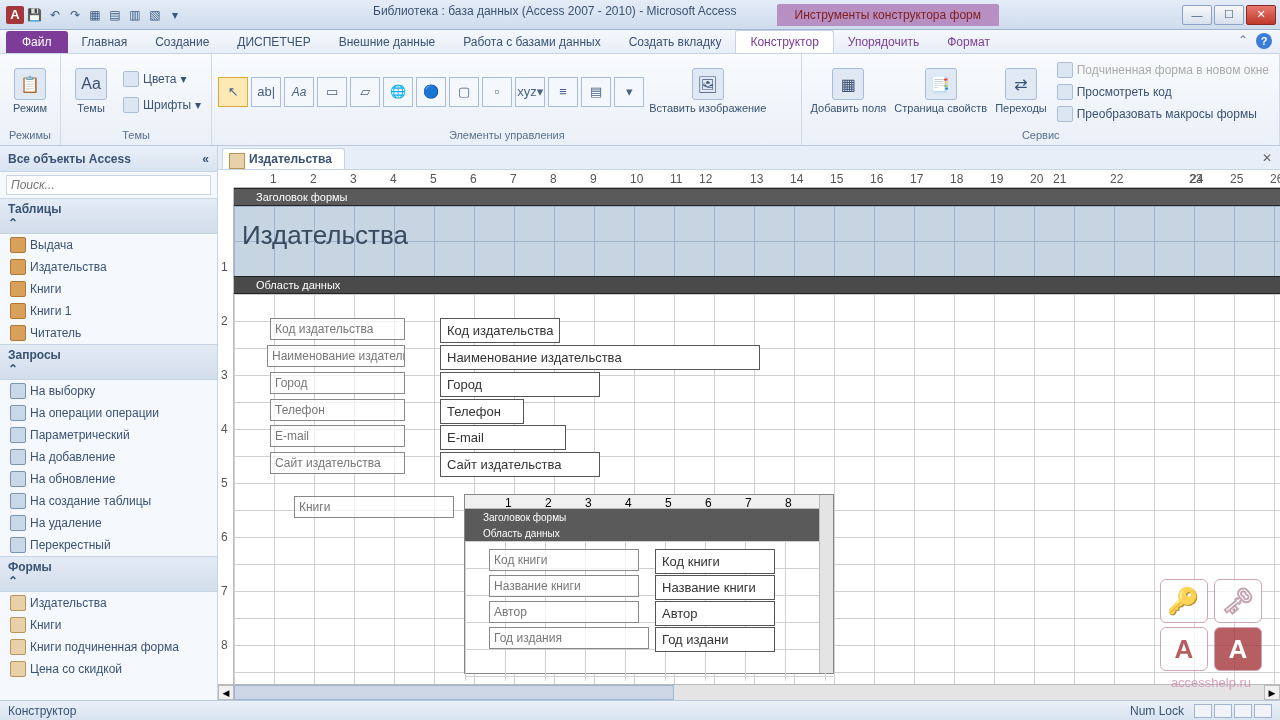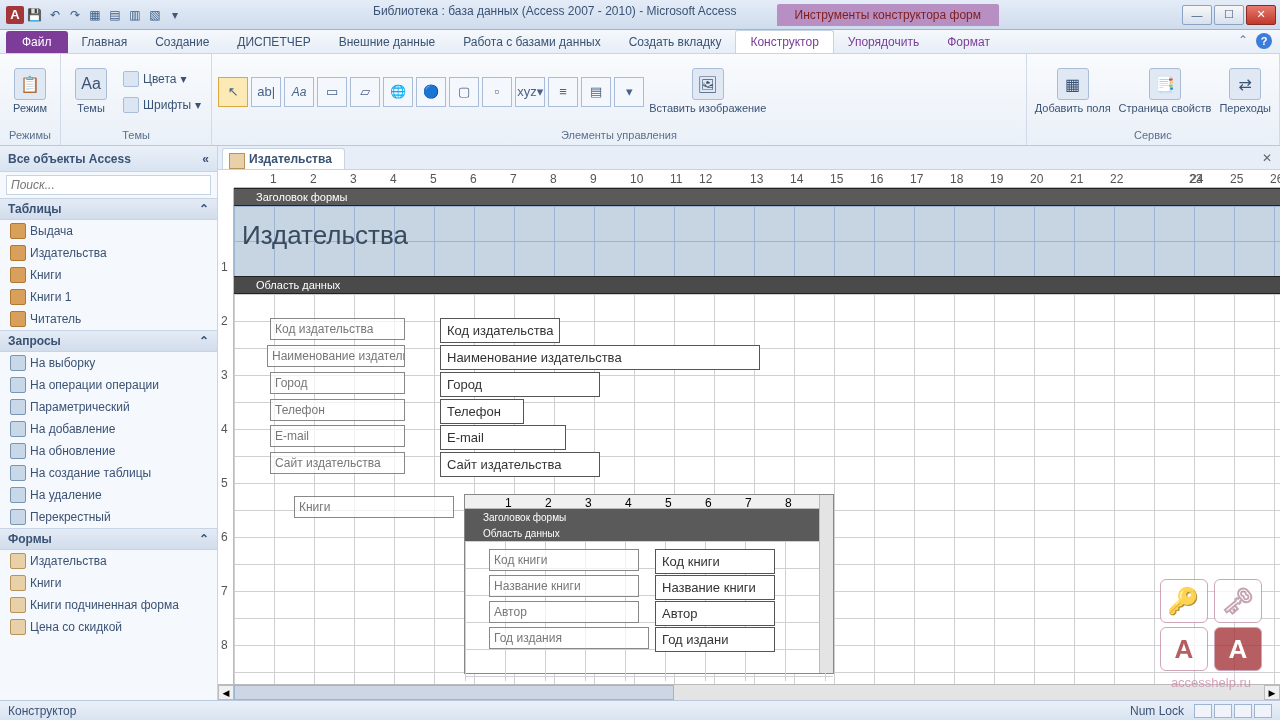--- a/index.html
+++ b/index.html
@@ -28,21 +28,21 @@
 .bigbtn .ico { width:32px; height:32px; background:#e0e8f3; border:1px solid #a9bdd8; border-radius:3px; display:flex; align-items:center; justify-content:center; font-size:16px; }
 .bigbtn .lbl { font-size:11px; text-align:center; line-height:1.1; }
 .smallopt { display:flex; align-items:center; gap:4px; color:#3a5274; font-size:11px; padding:2px 4px; }
 .smallopt .si { width:16px; height:16px; background:#dce6f3; border:1px solid #a9bdd8; border-radius:2px; }
 .ctrl-box { width:30px; height:30px; border:1px solid #a9bdd8; background:#f4f7fb; display:flex; align-items:center; justify-content:center; color:#4a6287; font-size:13px; }
 .ctrl-box.sel { background:#fce9b3; border-color:#d9a83e; }
 .nav-pane { position:absolute; left:0; top:146px; width:218px; bottom:20px; background:#f5f8fc; border-right:1px solid #c6d4e6; overflow:hidden; }
 .nav-head { height:26px; background:linear-gradient(#eaf0f8,#d8e3f1); border-bottom:1px solid #c6d4e6; display:flex; align-items:center; padding:0 8px; color:#3a5274; font-weight:bold; justify-content:space-between; }
 .nav-search { padding:3px 6px; }
 .nav-search input { width:100%; height:20px; border:1px solid #c6d4e6; padding:0 4px; font-style:italic; color:#888; }
-.nav-group { background:linear-gradient(#e3ebf5,#d2ddeb); padding:3px 8px; color:#3a5274; font-weight:bold; border-top:1px solid #c6d4e6; border-bottom:1px solid #c6d4e6; display:flex; justify-content:space-between; }
+.nav-group { background:linear-gradient(#e3ebf5,#d2ddeb); padding:3px 8px; color:#3a5274; font-weight:bold; border-top:1px solid #c6d4e6; border-bottom:1px solid #c6d4e6; display:flex; justify-content:space-between;flex-direction:column; }
 .nav-item { padding:4px 8px 4px 30px; color:#3a5274; display:flex; align-items:center; gap:6px; position:relative; }
 .nav-item::before { content:""; position:absolute; left:10px; width:14px; height:14px; background:#d8a05a; border:1px solid #b07830; border-radius:2px; }
 .nav-item.qry::before { background:#c8d8e8; border-color:#7a94b4; }
 .nav-item.frm::before { background:#e8d0a8; border-color:#b8945a; }
 .doc-area { position:absolute; left:218px; top:146px; right:0; bottom:20px; background:#fff; display:flex; flex-direction:column; }
 .doc-tabs { height:24px; background:#e7eef7; border-bottom:1px solid #c6d4e6; display:flex; align-items:flex-end; padding-left:4px; }
 .doc-tab { background:#fff; border:1px solid #c6d4e6; border-bottom:none; padding:3px 12px 3px 26px; border-radius:3px 3px 0 0; color:#3a5274; font-weight:bold; position:relative; }
 .doc-tab::before { content:""; position:absolute; left:6px; top:4px; width:14px; height:14px; background:#e8d0a8; border:1px solid #b8945a; }
 .doc-close { margin-left:auto; padding:4px 8px; color:#666; }
 .ruler-h { height:18px; background:#fff; border-bottom:1px solid #bbb; position:relative; margin-left:16px; overflow:hidden; font-size:9px; color:#555; }
@@ -184,20 +184,34 @@
           <div class="lbl">Добавить поля</div>
         </div>
       <div class="bigbtn">
           <div class="ico">📑</div>
           <div class="lbl">Страница свойств</div>
         </div>
       <div class="bigbtn">
           <div class="ico">⇄</div>
           <div class="lbl">Переходы</div>
         </div>
+      <div style="display:flex;flex-direction:column;gap:2px">
+        <div class="smallopt" style="color:#aaa">
+            <div class="si"></div>
+            <span>Подчиненная форма в новом окне</span>
+          </div>
+        <div class="smallopt">
+            <div class="si"></div>
+            <span>Просмотреть код</span>
+          </div>
+        <div class="smallopt">
+            <div class="si"></div>
+            <span>Преобразовать макросы формы</span>
+          </div>
+      </div>
     </div>
     <div class="group-label">Сервис</div>
   </div>
 </div>
 
 <div class="nav-pane">
   <div class="nav-head">
     <span>Все объекты Access</span>
     <span>« </span>
   </div>
@@ -260,21 +274,21 @@
       <span style="left: 436px;">11</span>
       <span style="left: 465px;">12</span>
       <span style="left: 516px;">13</span>
       <span style="left: 556px;">14</span>
       <span style="left: 596px;">15</span>
       <span style="left: 636px;">16</span>
       <span style="left: 676px;">17</span>
       <span style="left: 716px;">18</span>
       <span style="left: 756px;">19</span>
       <span style="left: 796px;">20</span>
-      <span style="left: 836px;">21</span>
+      <span style="left: 819px;">21</span>
       <span style="left: 876px;">22</span>
       <span style="left: 916px; margin-left: 39px;">23</span>
       <span style="left: 956px; text-align: right;">24</span>
       <span style="left: 996px;">25</span>
       <span style="left: 1036px;">26</span>
     </div>
   <div class="design-surface">
     <div class="vruler" id="ruler-v">
         <span style="top: 72px;">1</span>
         <span style="top: 126px;">2</span>

